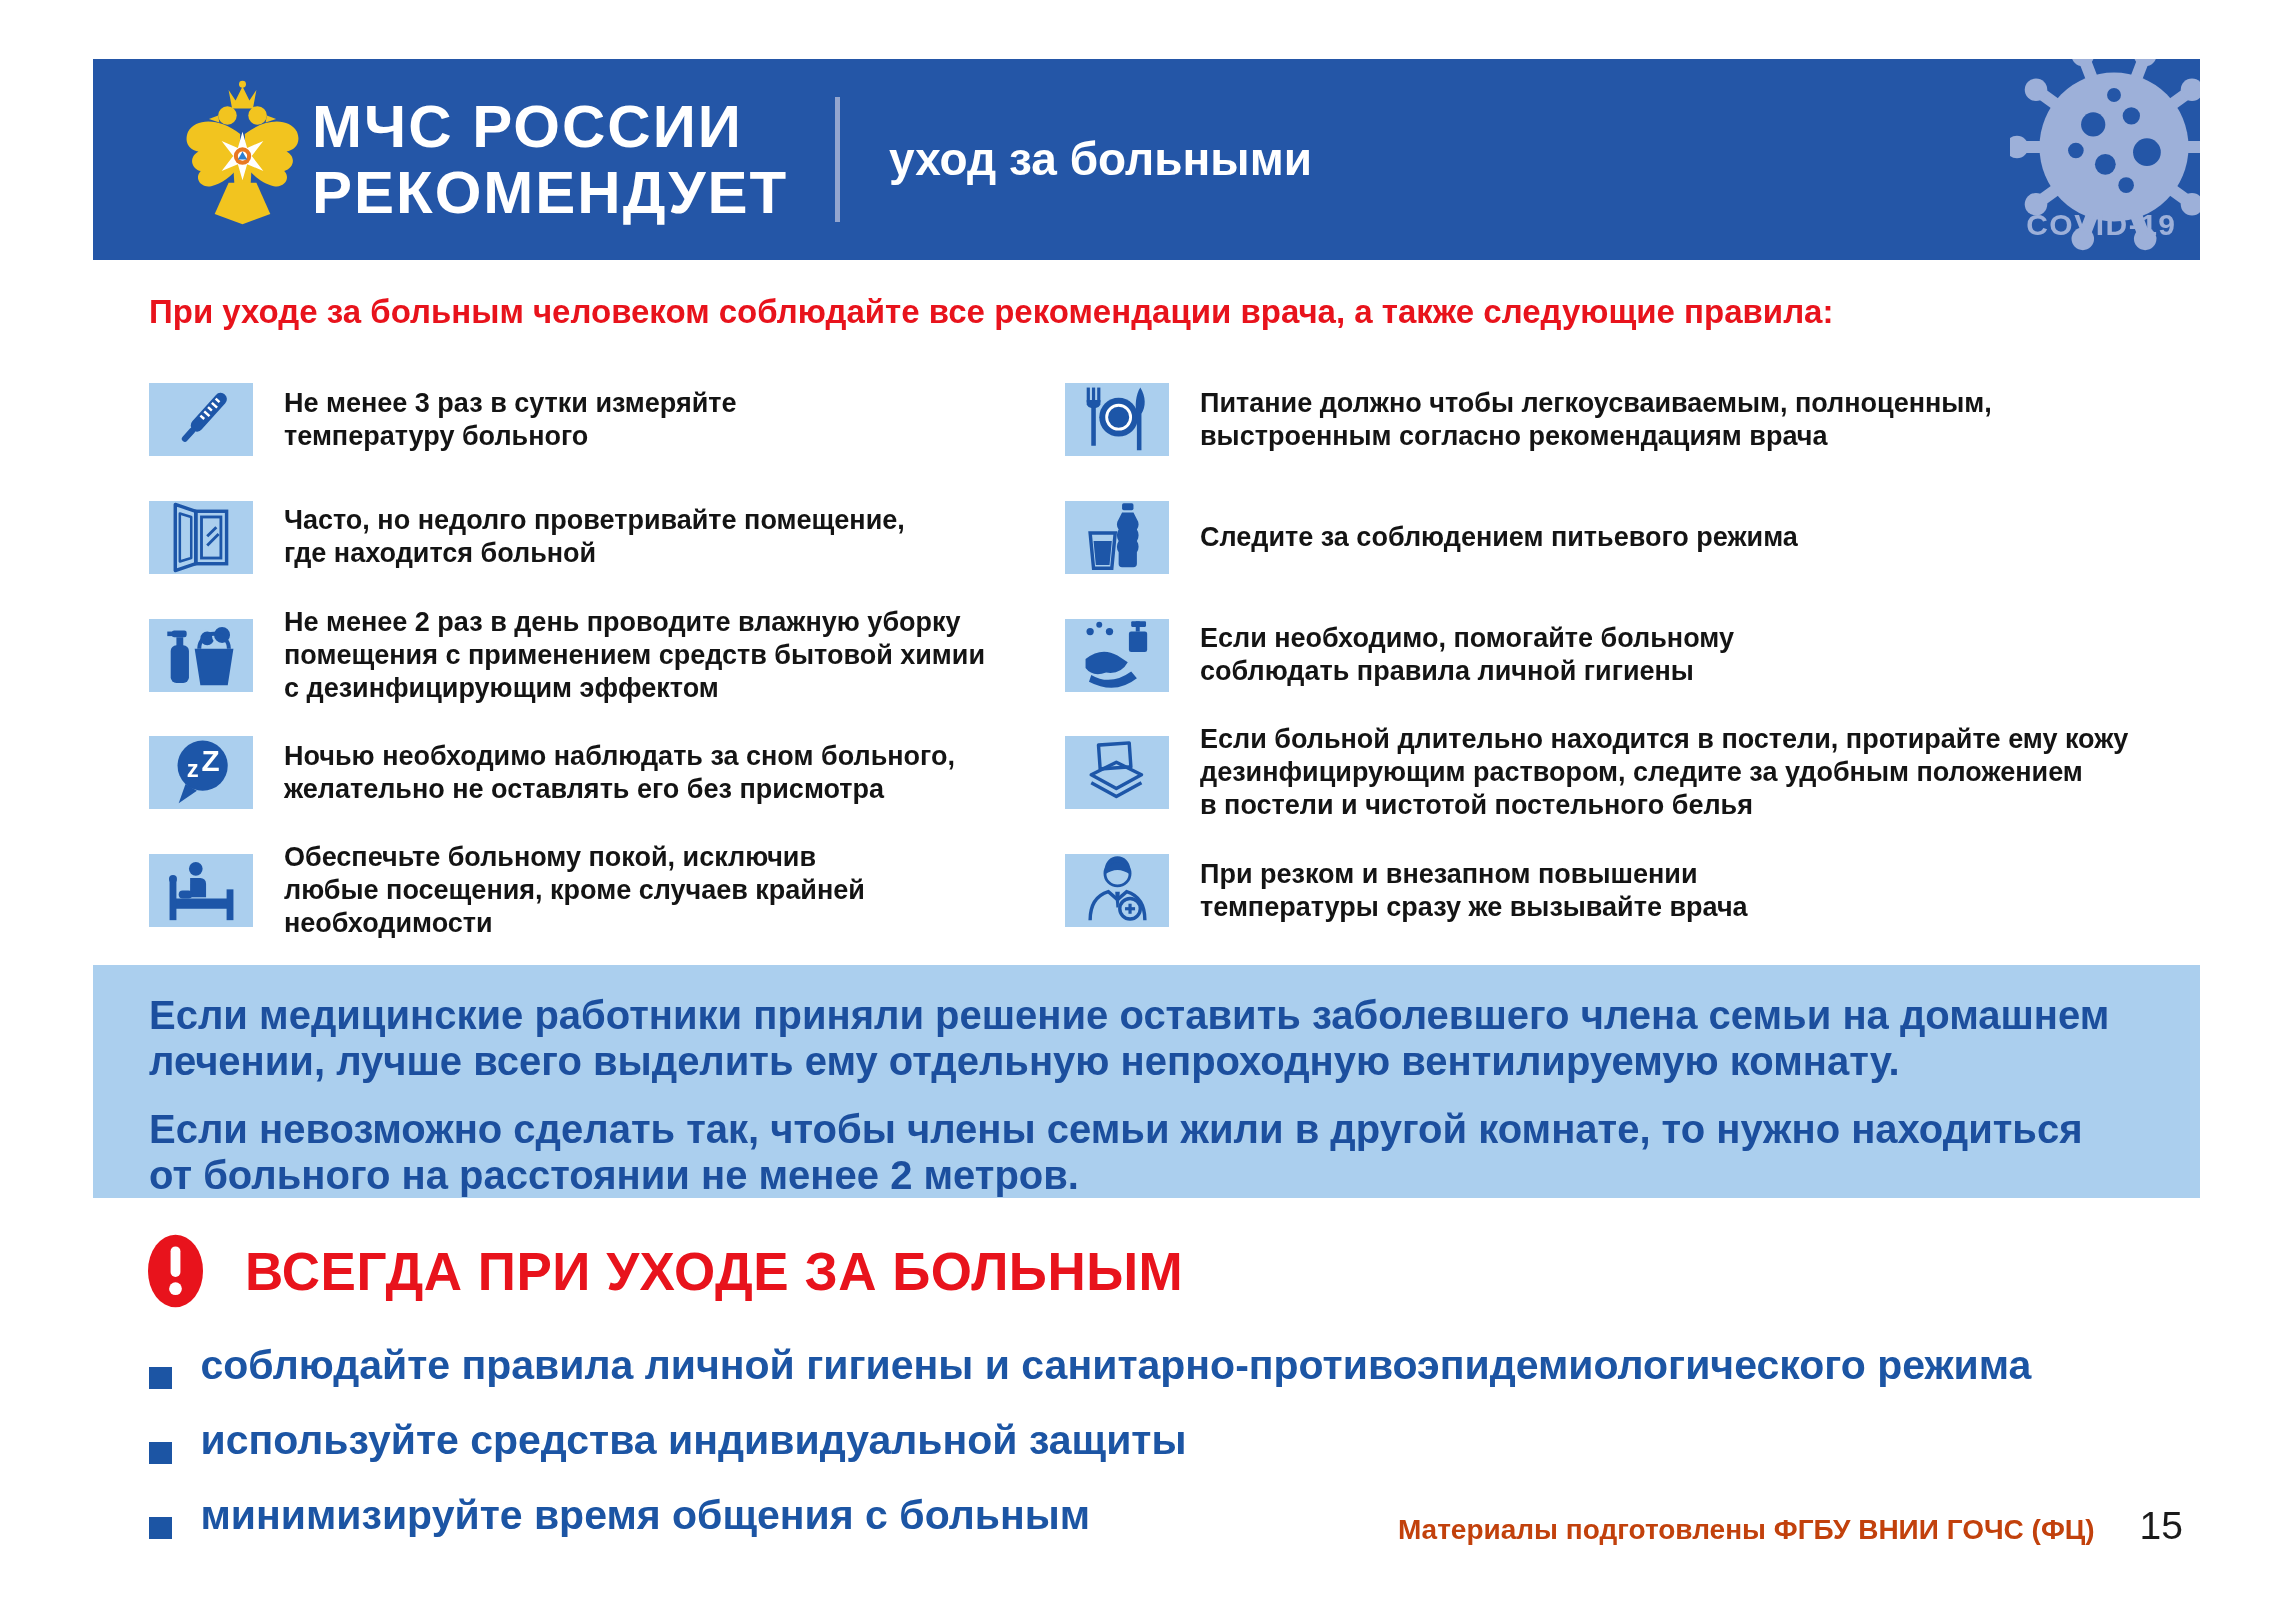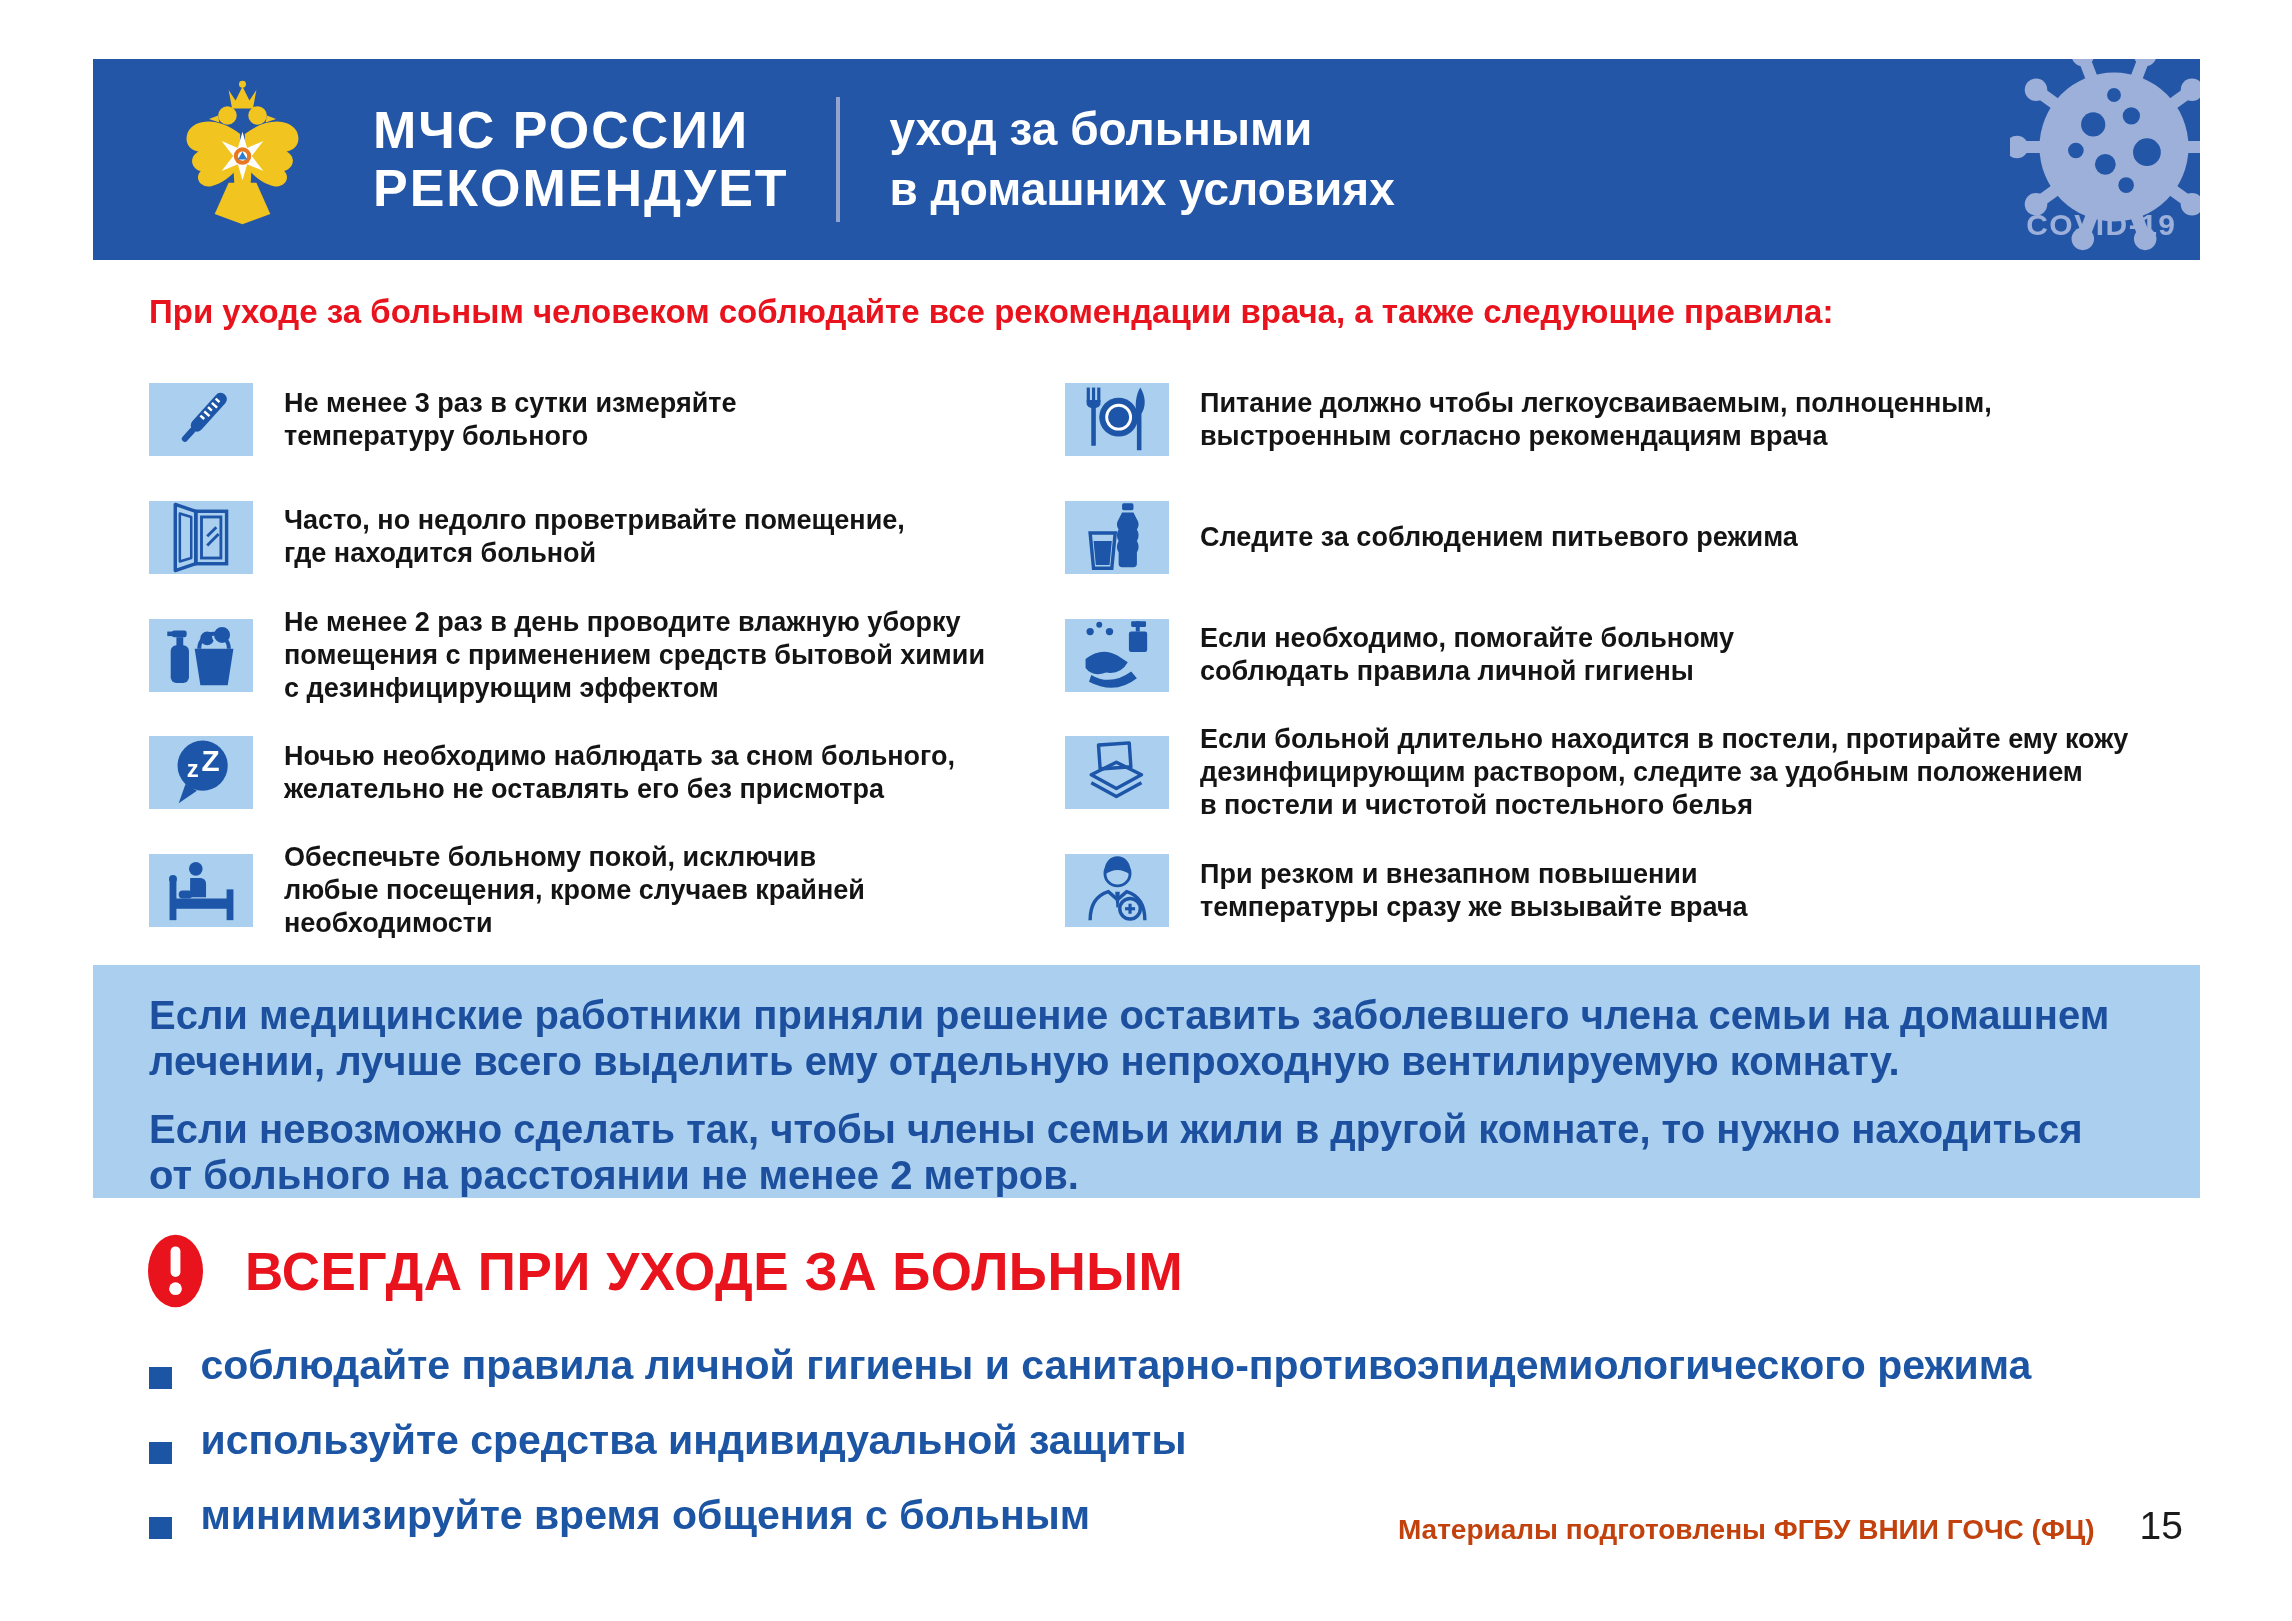--- a/index.html
+++ b/index.html
@@ -7,21 +7,21 @@
     position:relative; width:2293px; height:1621px; background:#ffffff;
     font-family:"Liberation Sans", sans-serif; overflow:hidden;
   }
 
   
   .header {
     position:absolute; left:93px; top:59px; width:2107px; height:201px;
     background:#2456a7; overflow:hidden; display:flex; align-items:center;
   }
   .emblem { margin-left:80px; width:139px; height:169px; flex:0 0 auto; }
-  .brand { margin-left:61px; color:#ffffff; font-weight:bold; font-size:52px; line-height:1.1; letter-spacing:2px; white-space:nowrap; }
+  .brand { color:#ffffff; font-weight:bold; font-size:60px; line-height:1.1; letter-spacing:2px; white-space:nowrap; }
   .hdr-divider { width:4.9px; height:125px; background:#93a5cf; margin:0 49px 0 47px; flex:0 0 auto; }
   .subtitle { color:#ffffff; font-weight:bold; font-size:46px; line-height:1.3; white-space:nowrap; }
   .virus { position:absolute; top:-15.7px; right:-17.6px; width:208px; height:208px; }
   .covid-label { position:absolute; top:149px; right:23.5px; color:#9db0d9; font-size:30px; font-weight:bold; letter-spacing:1.5px; }
 
   
   .headline {
     position:absolute; left:149px; top:294px; width:2019px;
     color:#e8131c; font-size:33px; font-weight:bold; line-height:1.1;
   }
@@ -92,21 +92,20 @@
 
     <div class="brand">
       <div>МЧС РОССИИ</div>
       <div>РЕКОМЕНДУЕТ</div>
     </div>
 
     <div class="hdr-divider"></div>
 
     <div class="subtitle">
       <div>уход за больными</div>
-      <div>в домашних условиях</div>
     </div>
 
     <svg class="virus" viewBox="0 0 120 120">
       <g stroke="#9db0d9" stroke-width="7" stroke-linecap="round">
         <line x1="102" y1="60" x2="116" y2="60"></line>
           <line x1="94" y1="85" x2="105" y2="93"></line>
         <line x1="73" y1="100" x2="78" y2="113"></line>
           <line x1="47" y1="100" x2="42" y2="113"></line>
         <line x1="26" y1="85" x2="15" y2="93"></line>
           <line x1="18" y1="60" x2="4" y2="60"></line>

